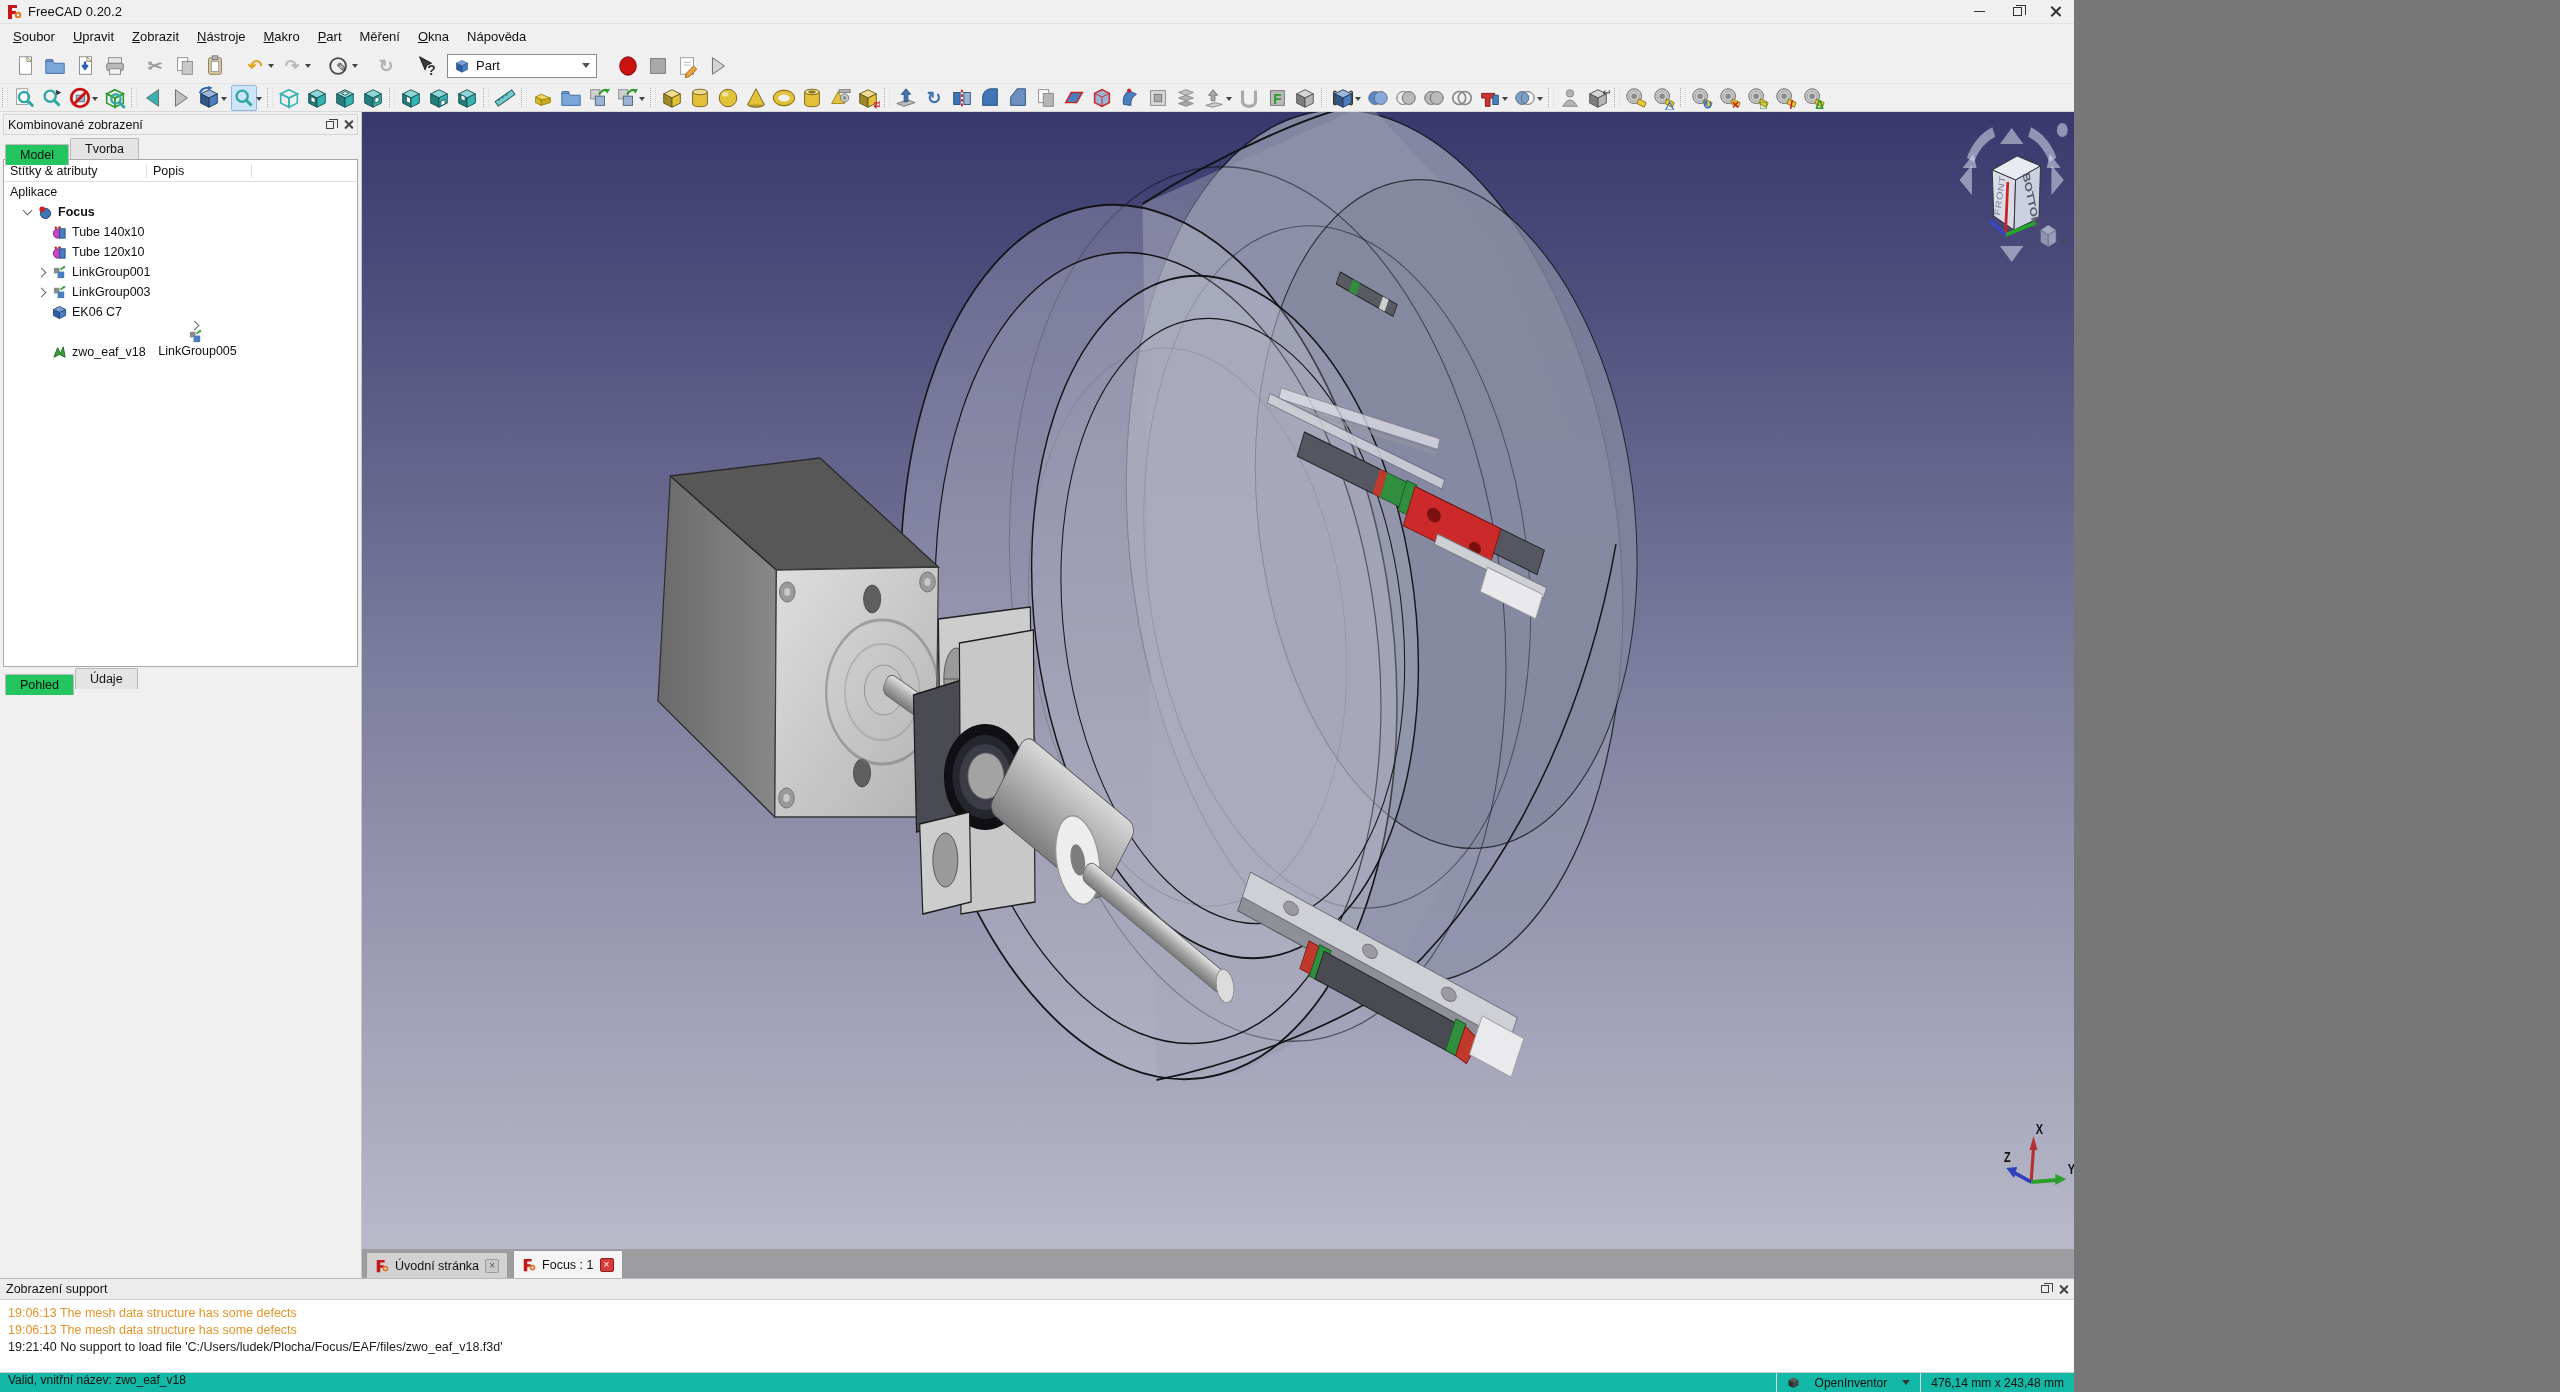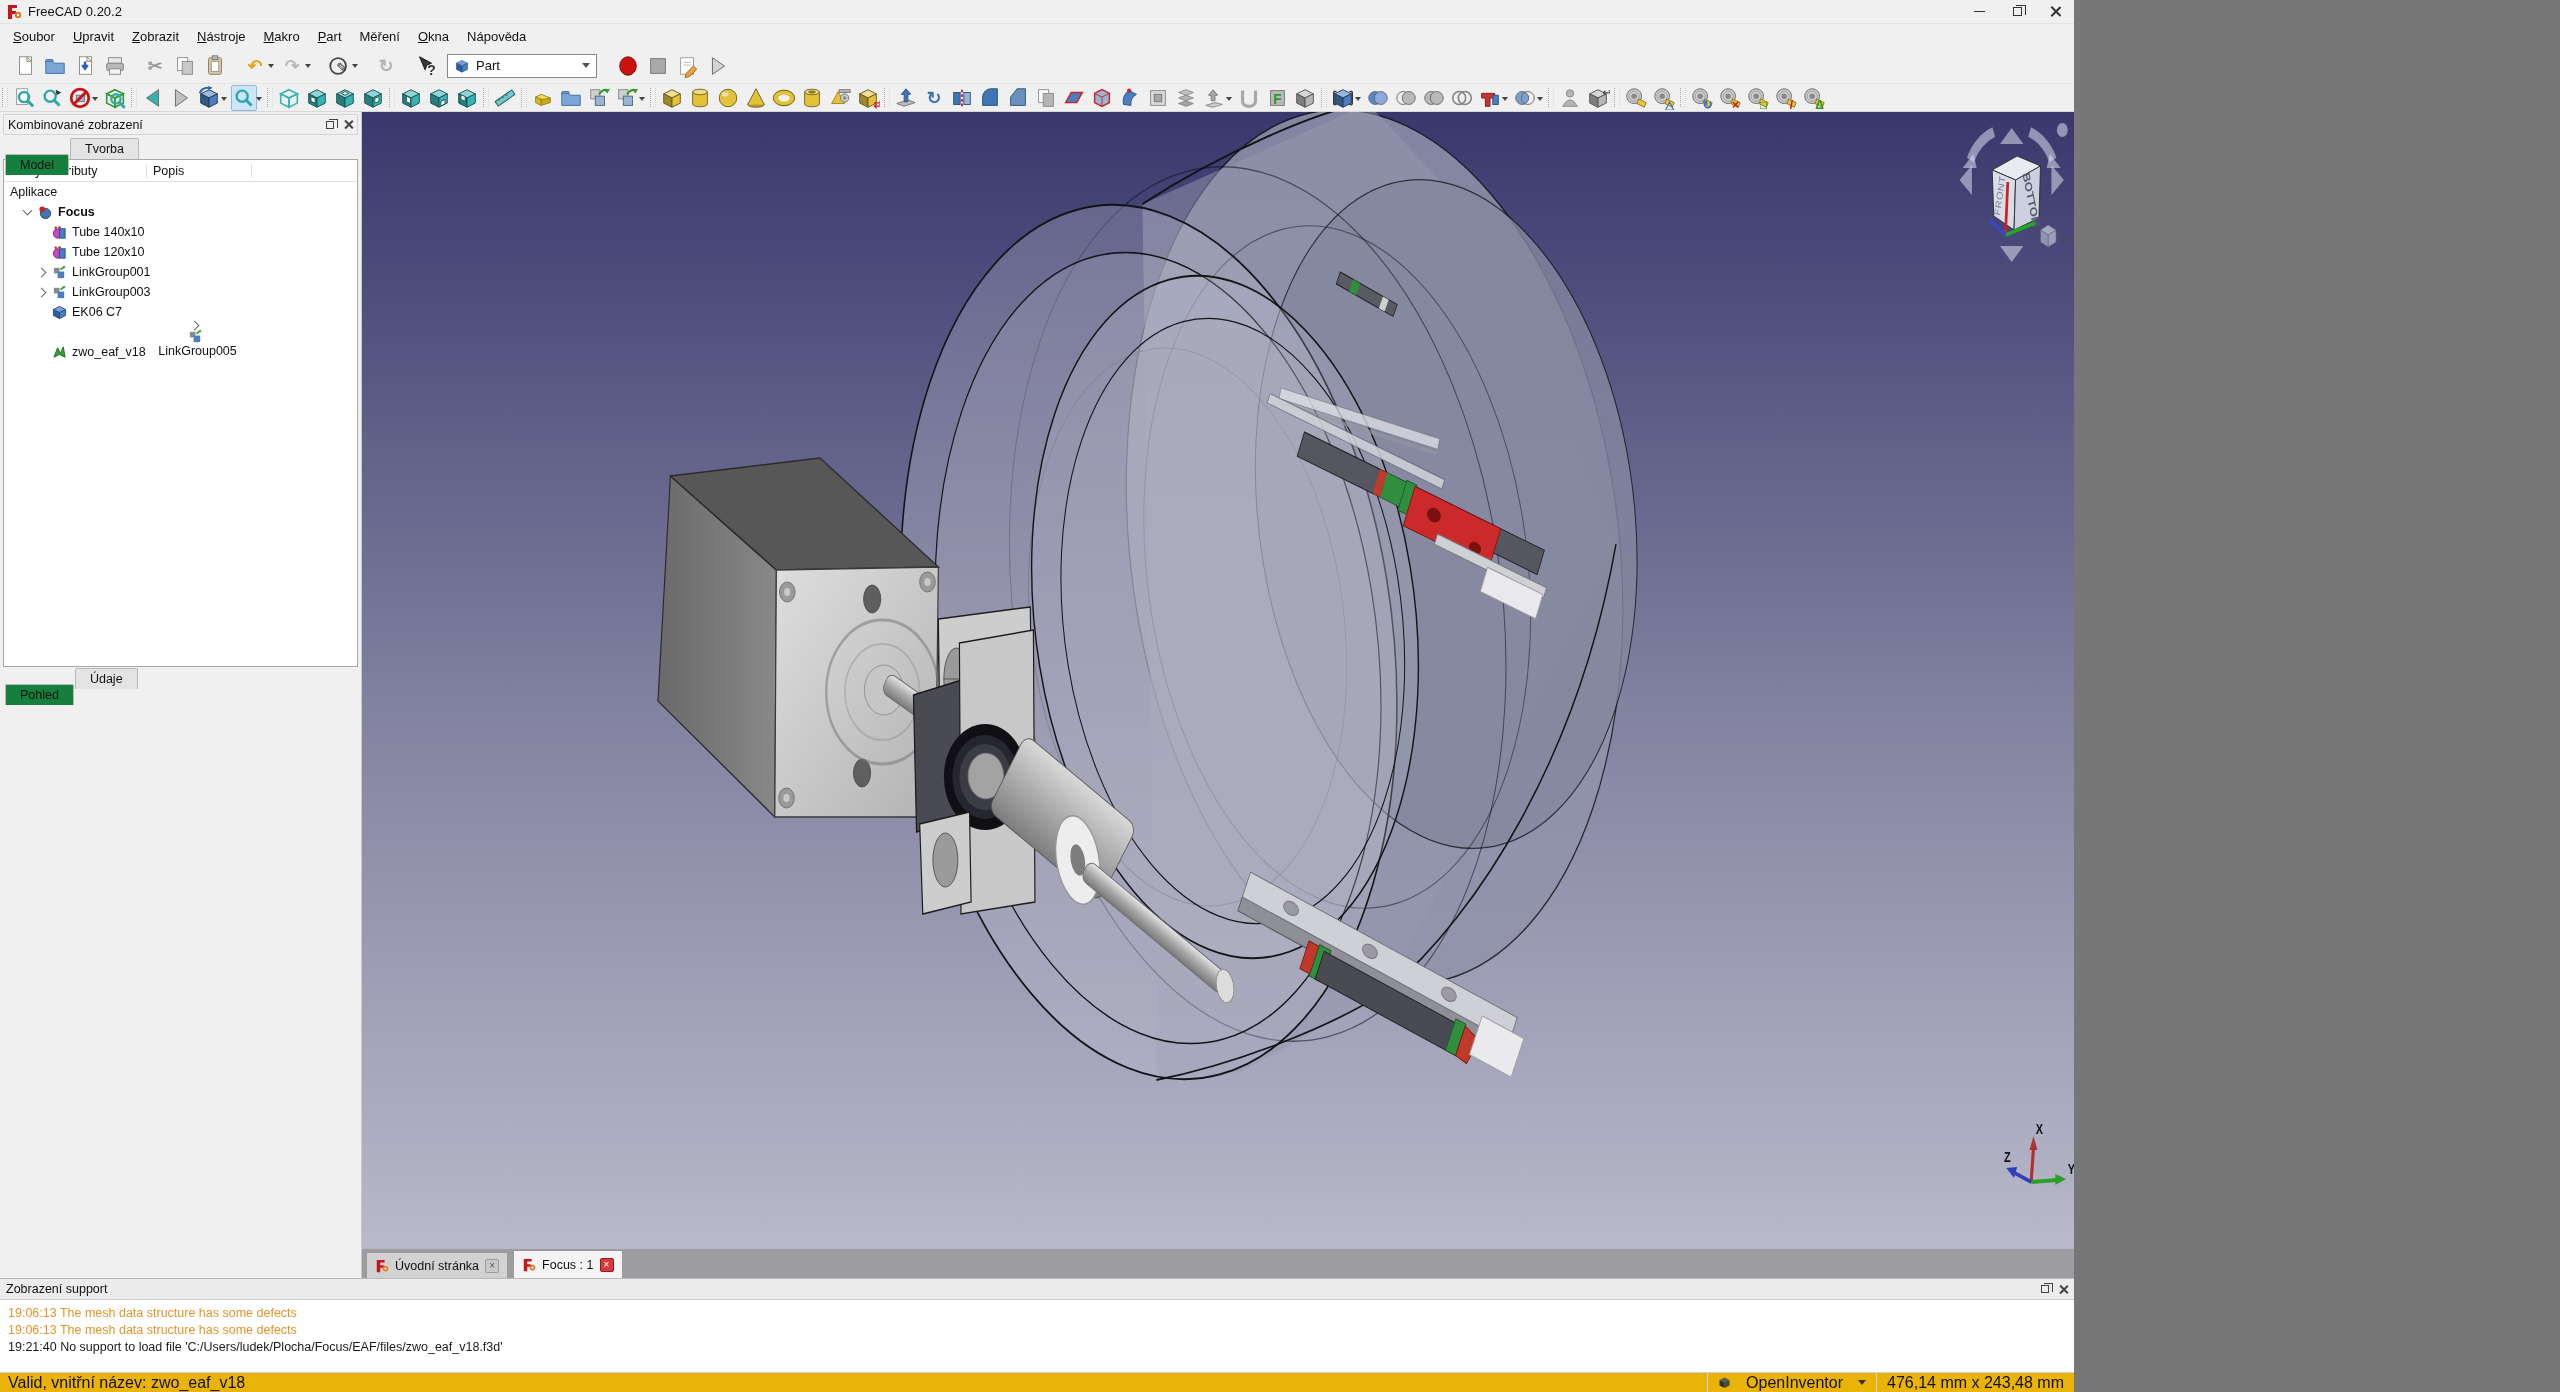--- a/index.html
+++ b/index.html
@@ -43,21 +43,21 @@
   .dock{width:362px;background:#f0f0f0;display:flex;flex-direction:column;padding:2px 3px 0 3px;border-right:1px solid #c8c8c8;}
   .dock-header{height:21px;display:flex;align-items:center;padding:0 4px;font-size:12.5px;border:1px solid #d4d4d4;background:#f0f0f0;}
   .dock-header .dkbtns{margin-left:auto;display:flex;gap:10px;align-items:center;}
   .dkfloat{width:8px;height:8px;border:1px solid #444;position:relative;}
   .dkfloat:before{content:"";position:absolute;left:2px;top:-3px;width:8px;height:8px;border:1px solid #444;border-left:none;border-bottom:none;}
   .dkclose{position:relative;width:9px;height:9px;}
   .dkclose:before,.dkclose:after{content:"";position:absolute;left:4px;top:-1px;width:1.5px;height:11px;background:#444;}
   .dkclose:before{transform:rotate(45deg);} .dkclose:after{transform:rotate(-45deg);}
   .dock-tabs{height:24px;display:flex;align-items:flex-end;padding-left:2px;}
   .dtab{padding:3px 14px;font-size:12.5px;border:1px solid #b9b9b9;border-bottom:none;background:#e4e4e4;margin-right:1px;border-radius:2px 2px 0 0;}
-  .dtab.active{background:#15803d;position:relative;top:16px;}
+  .dtab.active{background:#22c55e;position:relative;top:6px;}
   .tree-panel{height:508px;background:#fff;border:1px solid #a9a9a9;overflow:hidden;}
   .tree-cols{display:flex;height:22px;border-bottom:1px solid #e0e0e0;font-size:12.5px;align-items:center;}
   .tree-cols .c1{width:143px;padding-left:6px;border-right:1px solid #e0e0e0;}
   .tree-cols .c2{width:105px;padding-left:6px;border-right:1px solid #e0e0e0;}
   .trow{height:20px;display:flex;align-items:center;font-size:12.5px;white-space:nowrap;}
   .trow .chev{width:7px;height:7px;border-right:1.4px solid #666;border-bottom:1.4px solid #666;display:inline-block;margin-right:7px;flex:none;}
   .chev.open{transform:rotate(45deg);margin-top:-3px;}
   .chev.closed{transform:rotate(-45deg);}
   .trow .ticon{width:15px;height:15px;margin-right:5px;flex:none;}
   .trow.bold{font-weight:bold;}
@@ -76,21 +76,21 @@
   .mtab .closebox{width:14px;height:14px;border:1px solid #9a9a9a;background:#c9c9c9;color:#555;font-size:10px;line-height:12px;text-align:center;border-radius:2px;}
   .mtab.active .closebox{background:#d43c3c;border-color:#8f1d1d;color:#fff;}
   
   .report{height:94px;display:flex;flex-direction:column;border-top:1px solid #b9b9b9;}
   .report-header{height:21px;background:#ececec;display:flex;align-items:center;padding:0 6px;font-size:12.5px;border-bottom:1px solid #cfcfcf;}
   .report-header .dkbtns{margin-left:auto;display:flex;gap:10px;align-items:center;}
   .report-body{flex:1;background:#fff;padding:5px 0 0 8px;font-size:12.5px;line-height:17px;overflow:hidden;}
   .logline.warning{color:#e2952c;}
   .logline.info{color:#1a1a1a;}
   
-  .statusbar{height:20px;display:flex;align-items:center;background:#eab308;border-top:1px solid #d0d0d0;font-size:16px;}
+  .statusbar{height:20px;display:flex;background:#14b8a6;border-top:1px solid #d0d0d0;font-size:12px;}
   .statusbar .left{padding-left:8px;}
   .statusbar .right{margin-left:auto;display:flex;align-items:center;height:100%;}
   .sseg{display:flex;align-items:center;gap:15px;padding:0 10px;height:100%;border-left:1px solid #d6d6d6;}
   .sseg .chev{width:0;height:0;border-left:4px solid transparent;border-right:4px solid transparent;border-top:5px solid #333;}
 </style>
 </head>
 <body>
 
 <div class="app">
 

